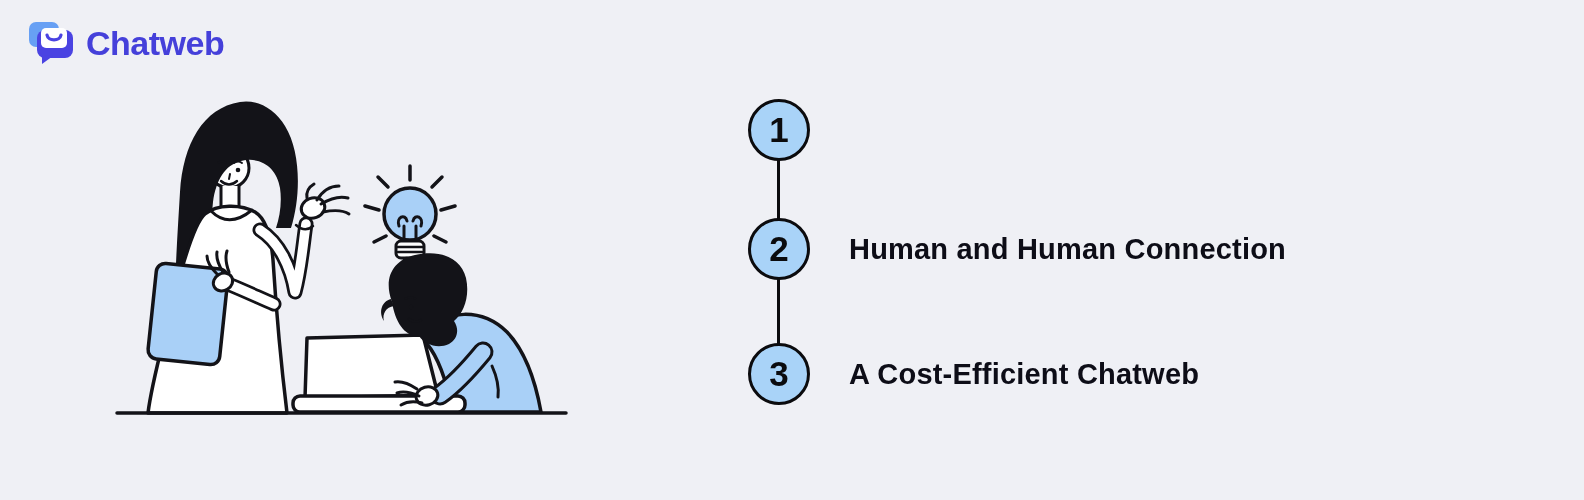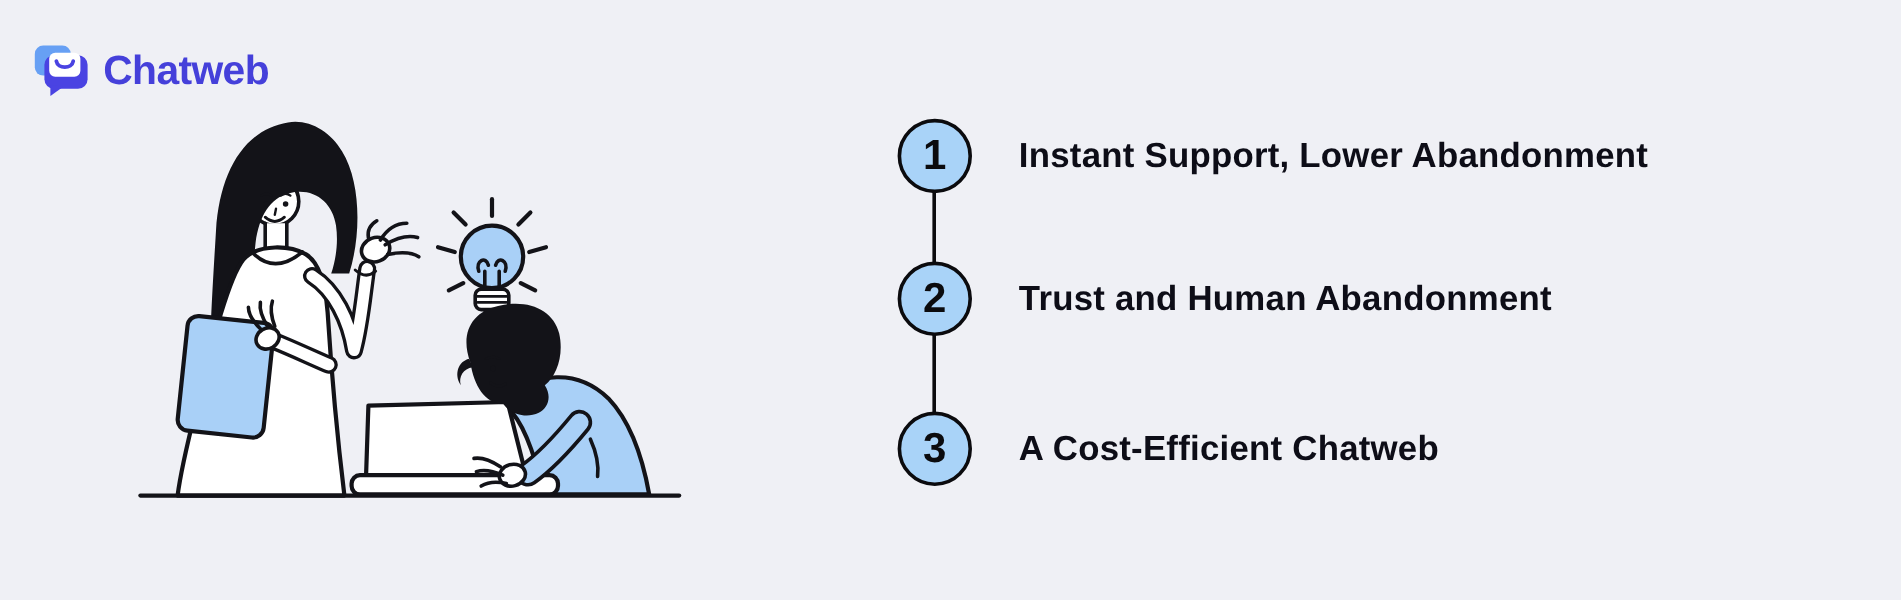--- a/index.html
+++ b/index.html
@@ -5,21 +5,21 @@
   html,body{margin:0;padding:0;}
   body{
     width:1584px;height:500px;
     position:relative;overflow:hidden;
     background:#eff0f5;
     font-family:"Liberation Sans", sans-serif;
   }
 
   
   .logo{
-    position:absolute;left:28px;top:37px;
+    position:absolute;left:28px;top:21px;
     display:flex;align-items:center;gap:12px;
     cursor:pointer;
   }
   .logo-text{
     font-size:34px;font-weight:700;letter-spacing:-0.5px;
     color:#4540da;line-height:1;
   }
 
   
   .hero-illustration{
@@ -176,25 +176,24 @@
 
     <path d="M62,321 L511,321" fill="none" stroke="#131318" stroke-width="3.5"></path>
   </g>
 </svg>
 
 <div class="steps">
   <div class="steps-connector"></div>
 
   <div class="step-row r0">
     <div class="step-circle">1</div>
-    <div class="step-label">Instant Support, Lower Abandonment</div>
   </div>
 
   <div class="step-row r1">
     <div class="step-circle">2</div>
-    <div class="step-label">Trust and Human Abandonment</div>
+    <div class="step-label">Human and Human Connection</div>
   </div>
 
   <div class="step-row r2">
     <div class="step-circle">3</div>
     <div class="step-label">A Cost-Efficient Chatweb</div>
   </div>
 </div>
 
 </body></html>

